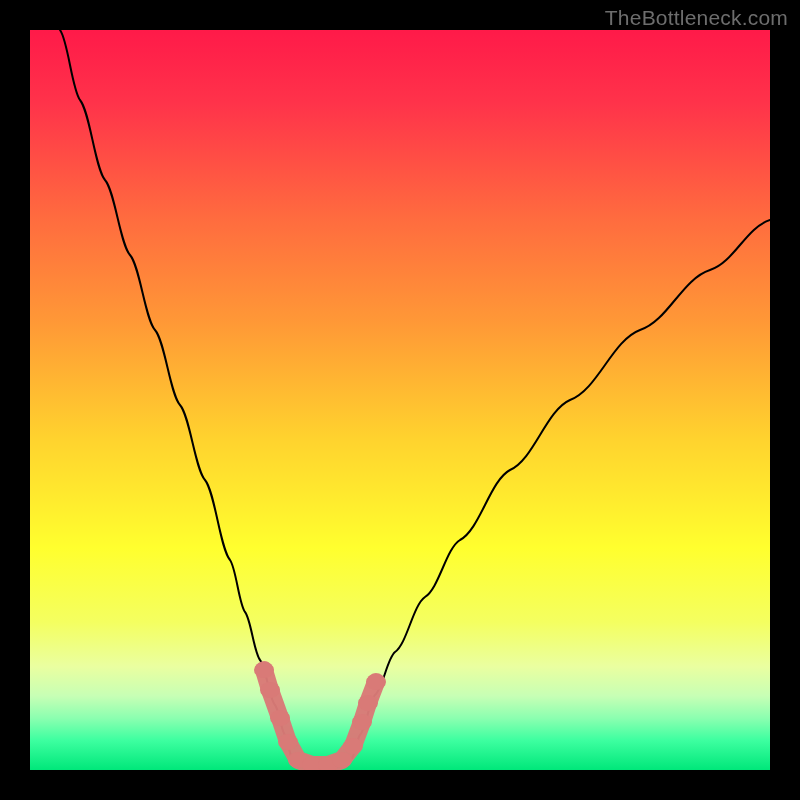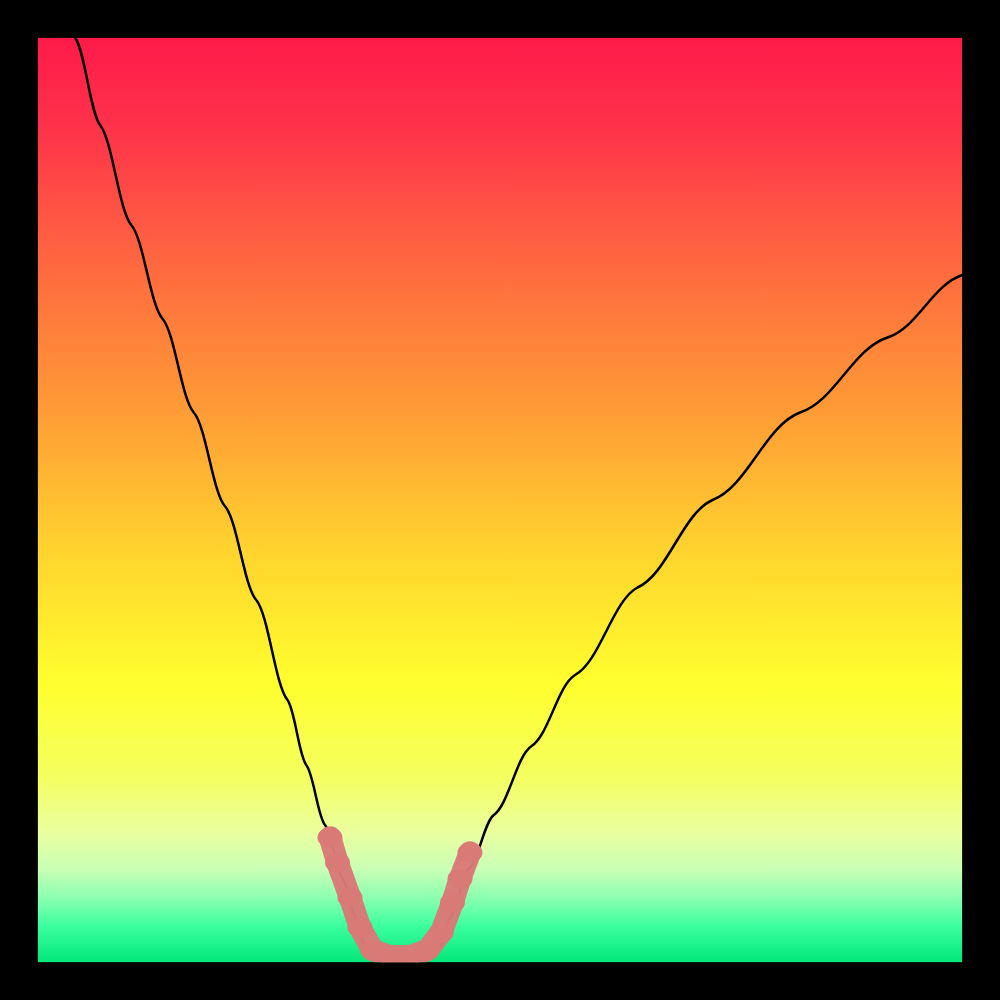--- a/index.html
+++ b/index.html
@@ -84,13 +84,14 @@
           <ellipse cx="282" cy="735" rx="10" ry="8" fill="#d97a77"></ellipse>
           <ellipse cx="298" cy="735" rx="10" ry="8" fill="#d97a77"></ellipse>
           <ellipse cx="312" cy="730" rx="10" ry="8" fill="#d97a77"></ellipse>
           <ellipse cx="323" cy="716" rx="10" ry="8" fill="#d97a77"></ellipse>
           <ellipse cx="332" cy="692" rx="10" ry="8" fill="#d97a77"></ellipse>
           <ellipse cx="338" cy="673" rx="10" ry="8" fill="#d97a77"></ellipse>
           <ellipse cx="346" cy="652" rx="10" ry="8" fill="#d97a77"></ellipse>
         </g>
     </svg>
   </div>
+  <div class="watermark">TheBottleneck.com</div>
 </div>
 
 </body></html>

